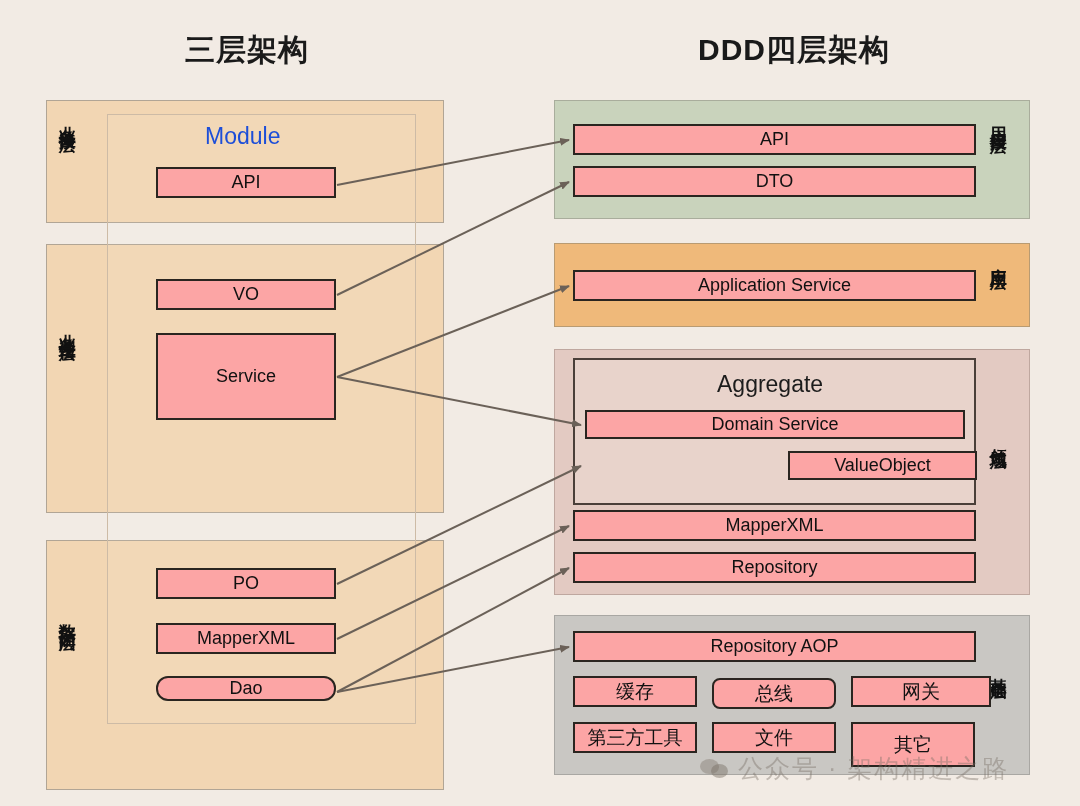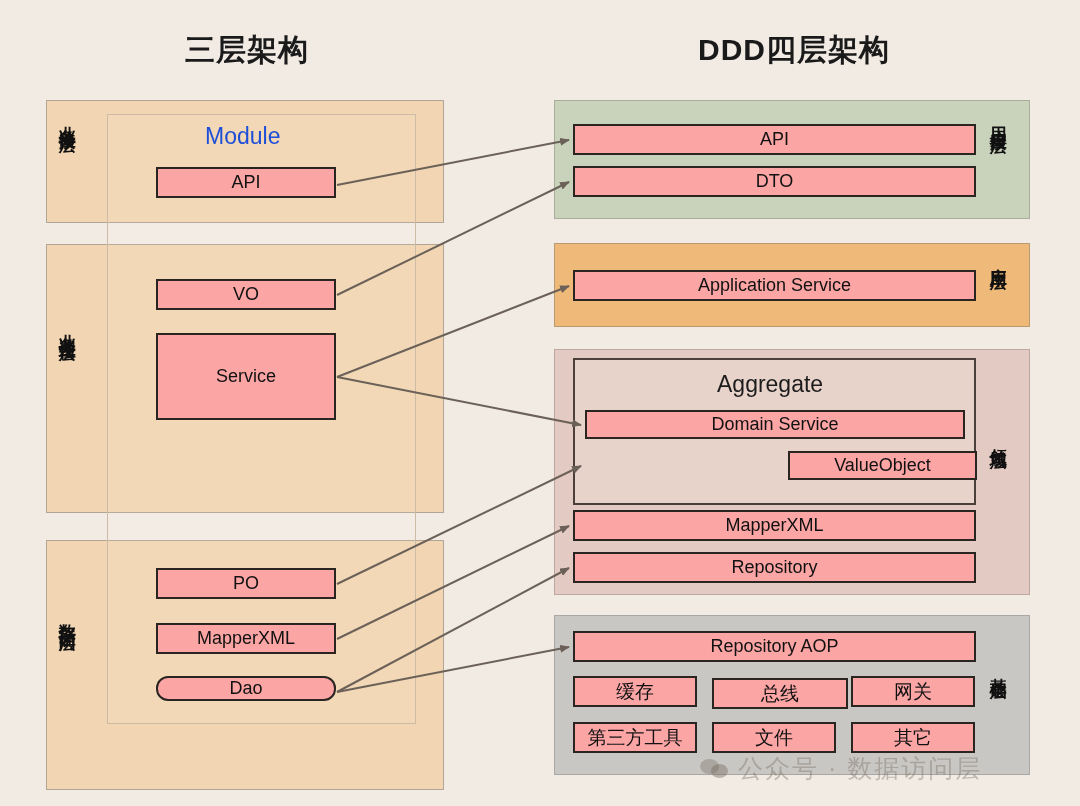--- a/index.html
+++ b/index.html
@@ -194,26 +194,26 @@
 
   <div class="box" style="left:573px; top:510px; width:403px; height:31px;">MapperXML</div>
   <div class="box" style="left:573px; top:552px; width:403px; height:31px;">Repository</div>
 
   <div class="panel" style="left:554px; top:615px; width:476px; height:160px; background:#c9c7c3; border-color:#a9a7a3;"></div>
   <div class="vlabel" style="left:989px; top:664px; height:76px;">基础层</div>
 
   <div class="box" style="left:573px; top:631px; width:403px; height:31px;">Repository AOP</div>
 
   <div class="box cjk" style="left:573px; top:676px; width:124px; height:31px;">缓存</div>
-  <div class="box cjk" style="left:712px; top:678px; width:136px; height:31px;">总线</div>
-  <div class="box cjk" style="left:851px; top:676px; width:124px; height:31px;">网关</div>
+  <div class="box cjk" style="left:712px; top:678px; width:124px; height:31px;border-radius:8px;">总线</div>
+  <div class="box cjk" style="left:851px; top:676px; width:140px; height:31px;">网关</div>
 
   <div class="box cjk" style="left:573px; top:722px; width:124px; height:31px;">第三方工具</div>
   <div class="box cjk" style="left:712px; top:722px; width:124px; height:31px;">文件</div>
-  <div class="box cjk" style="left:851px; top:722px; width:124px; height:31px;">其它</div>
+  <div class="box cjk" style="left:851px; top:722px; width:124px; height:45px;">其它</div>
 
   <svg id="arrows" viewBox="0 0 1080 806">
     <defs>
       <marker id="ah" markerWidth="10" markerHeight="8" refX="9" refY="4" orient="auto" markerUnits="userSpaceOnUse">
         <path d="M0,0 L10,4 L0,8 z" fill="#6b6158"></path>
       </marker>
     </defs>
     <g stroke="#6b6158" stroke-width="2" fill="none" marker-end="url(#ah)">
 
       <line x1="337" y1="185" x2="569" y2="140"></line>
@@ -229,16 +229,16 @@
       <line x1="337" y1="639" x2="569" y2="526"></line>
 
       <line x1="337" y1="692" x2="569" y2="568"></line>
 
       <line x1="337" y1="692" x2="569" y2="647"></line>
     </g>
   </svg>
 
   <div id="watermark">
     <span id="wechat-icon"></span>
-    <span>公众号 · 数据访问层</span>
+    <span>公众号 · 架构精进之路</span>
   </div>
 
 </div>
 
 </body></html>

